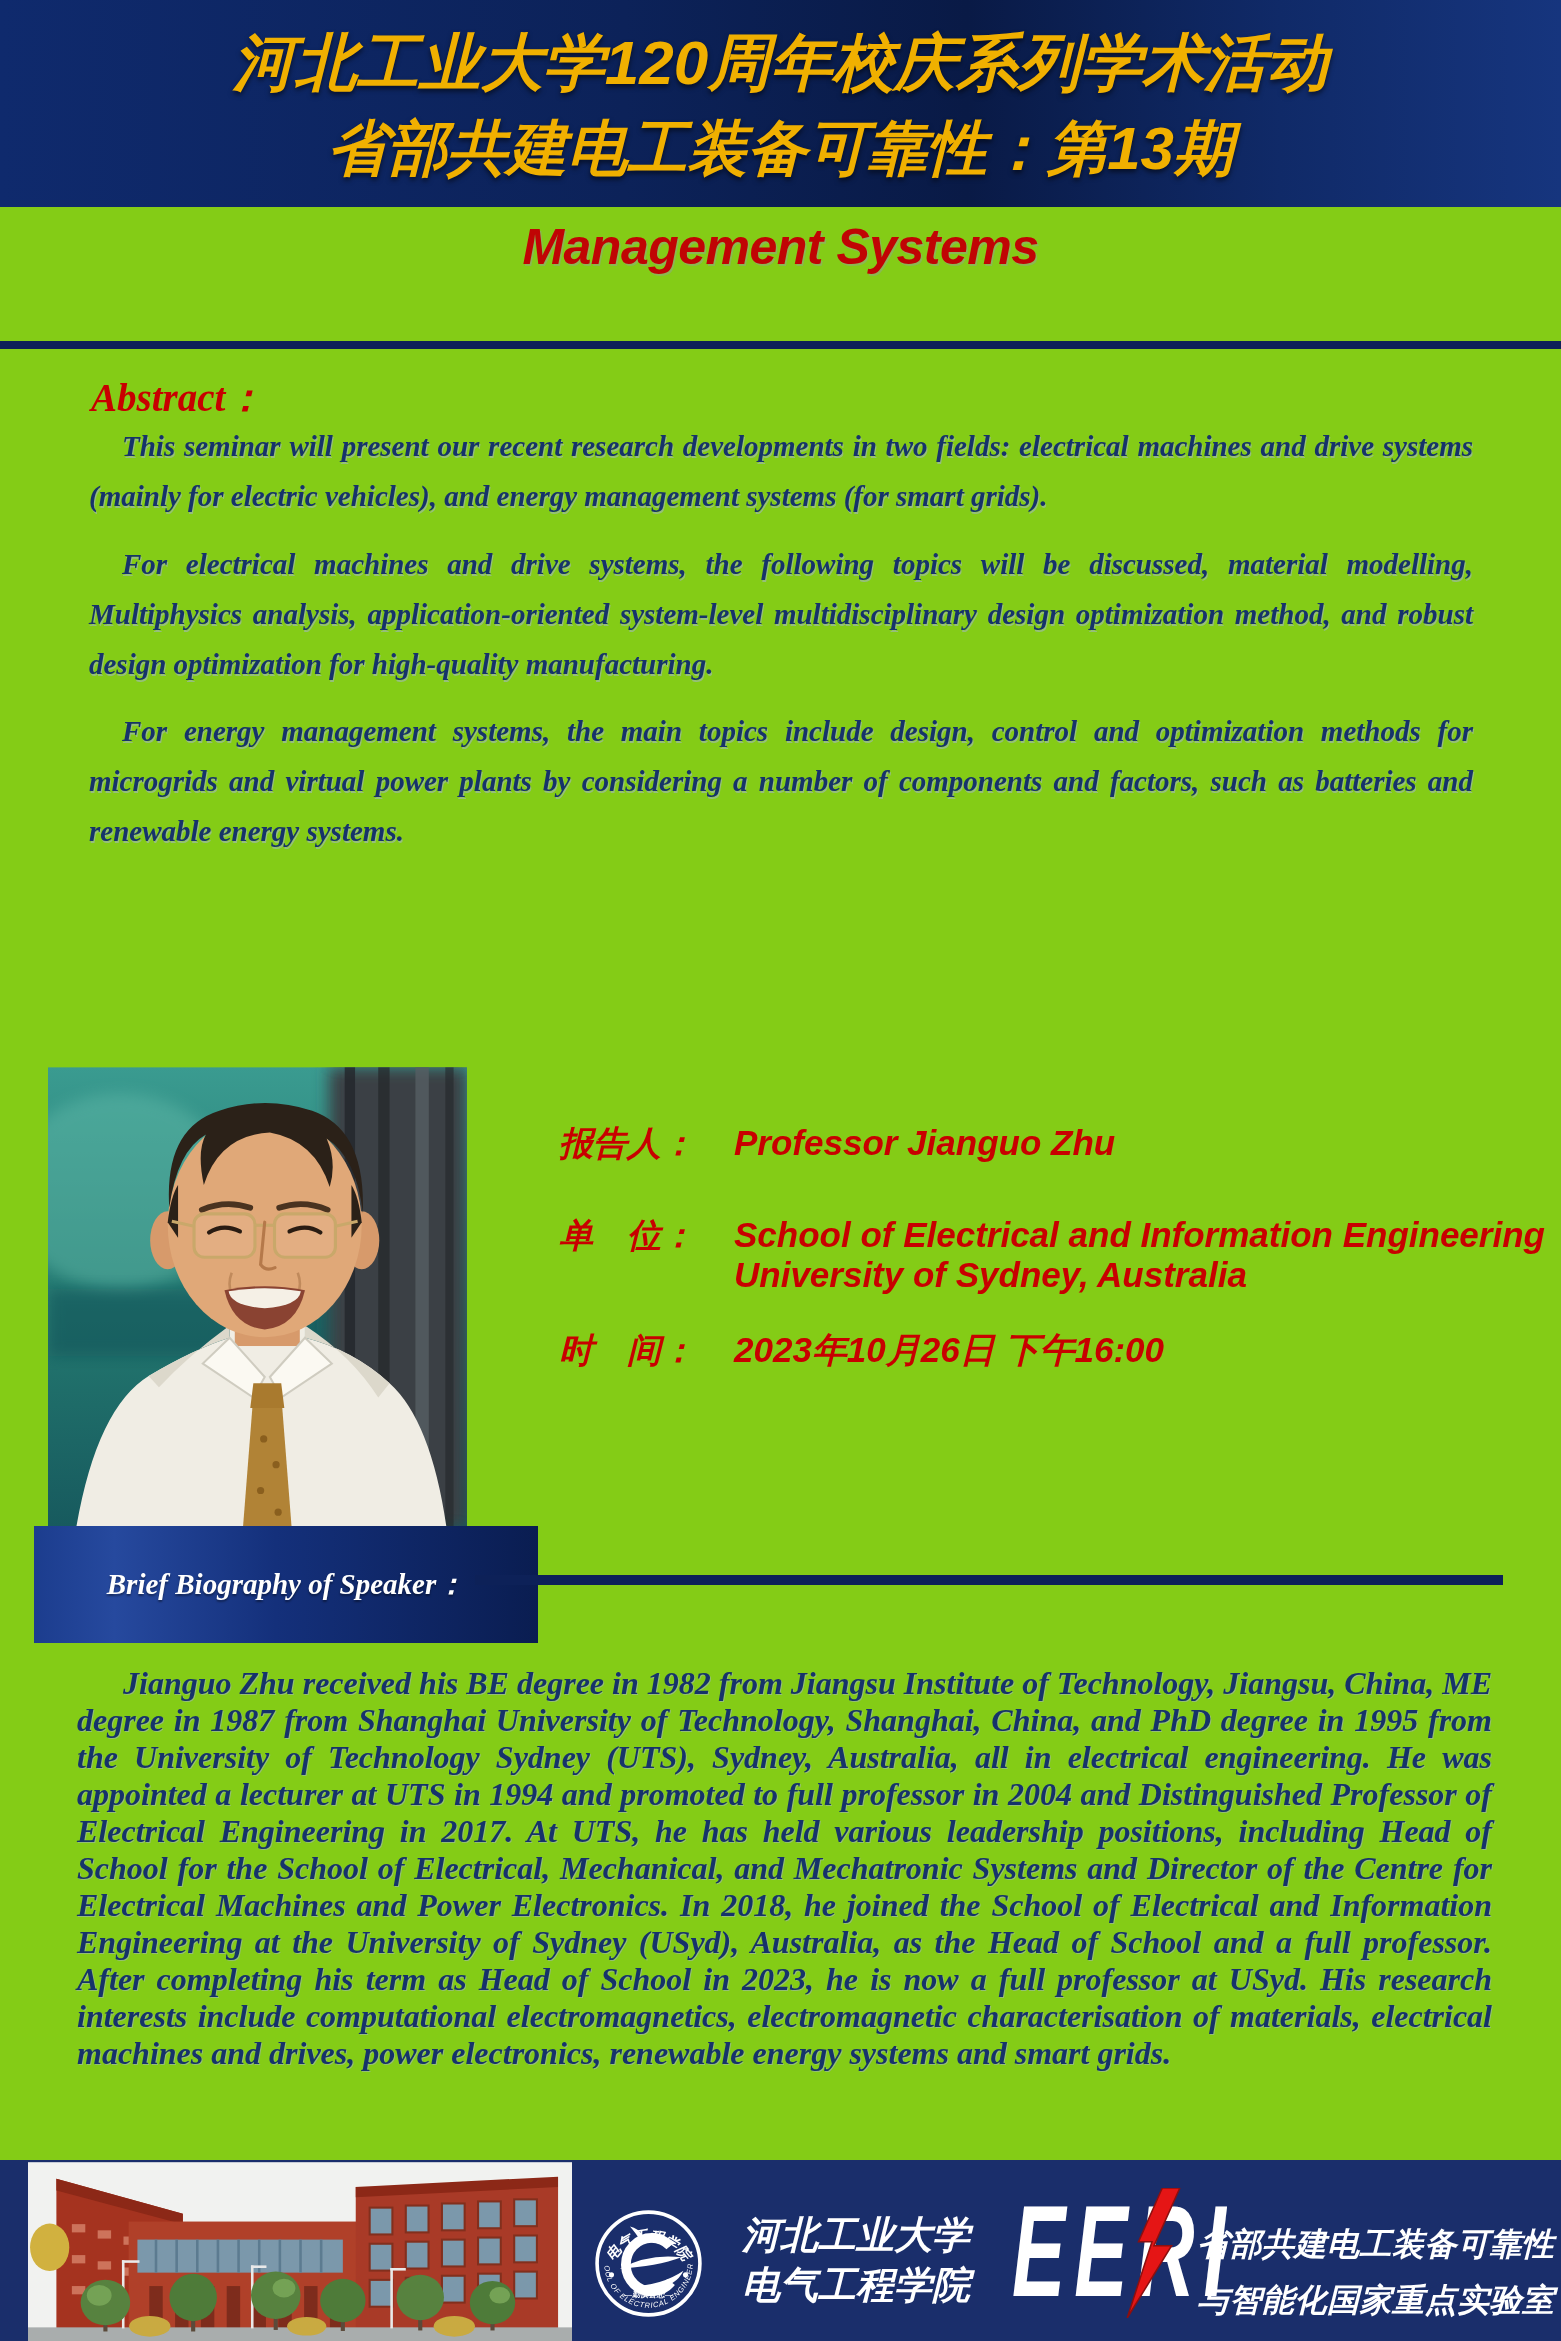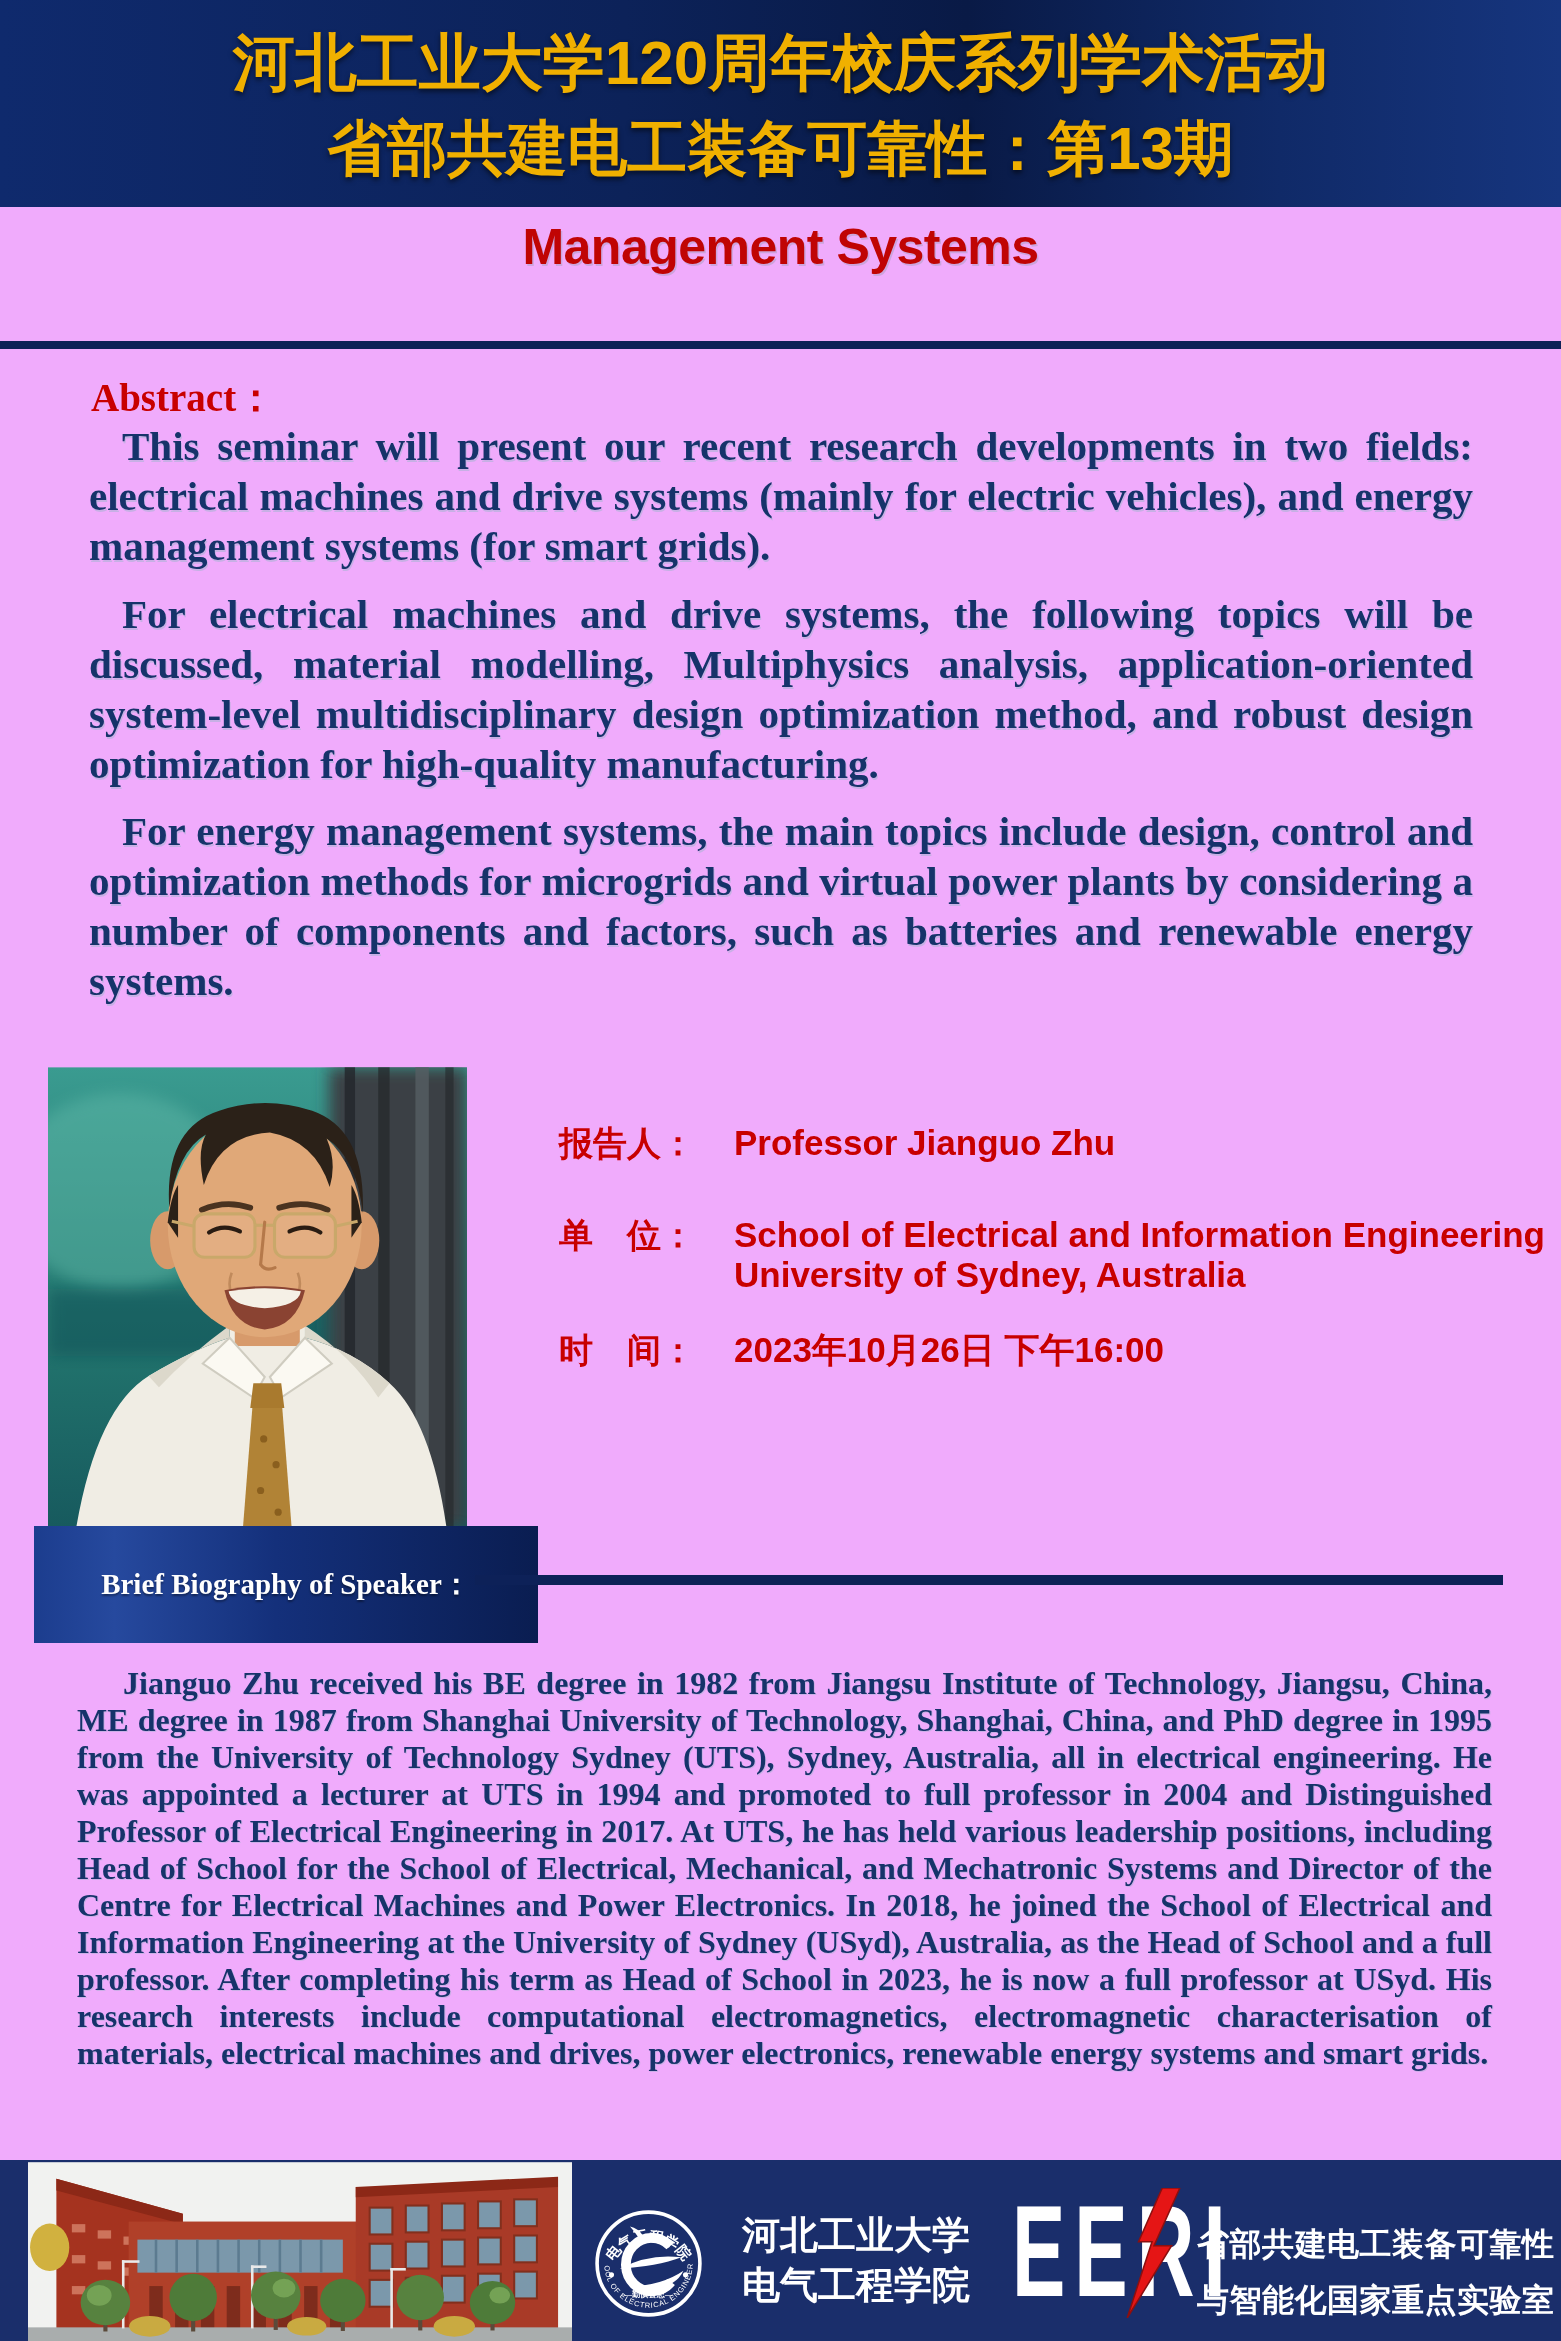--- a/index.html
+++ b/index.html
@@ -1,17 +1,17 @@
 <!DOCTYPE html>
 <html style="font-size:8.3px"><head>
 <meta charset="utf-8">
 <style>
   html,body{margin:0;padding:0;background:#9aa4b8;}
-  .page{position:relative;width:1561px;height:2342px;background:#f0abfc;overflow:hidden;
-        font-family:"Liberation Serif",serif;}
+  .page{position:relative;width:1561px;height:2342px;background:#84cc16;overflow:hidden;
+        font-family:"Liberation Serif",serif;font-style:italic;}
 
   
   .hdr{position:absolute;top:0;left:0;width:1561px;height:207px;
        background:linear-gradient(90deg,#0f2a6d 0%,#0c2259 40%,#091a46 62%,#102a68 82%,#16357e 100%);}
   .hdr-line{position:absolute;left:0;width:100%;text-align:center;
        font-family:"Liberation Sans",sans-serif;font-weight:bold;color:#f0b000;
        text-shadow:0 3.1px 5.2px rgba(0,0,0,.55);white-space:nowrap;}
   .hdr-l1{top:20.7px;font-size:62px;}
   .hdr-l2{top:109px;font-size:60px;}
 
@@ -19,21 +19,21 @@
   .ttl{position:absolute;top:217px;left:0;width:100%;text-align:center;
        font-family:"Liberation Sans",sans-serif;font-weight:bold;color:#c00404;
        font-size:50px;line-height:60px;letter-spacing:-0.5px;
        text-shadow:1.5px 2.1px 0 rgba(150,155,175,.4);}
   .rule1{position:absolute;top:341px;left:0;width:1561px;height:8.3px;background:#0d2158;}
 
   
   .abs-label{position:absolute;top:371px;left:91px;font-size:39px;font-weight:bold;
        color:#c80000;font-family:"Liberation Serif",serif;}
   .abs-body{position:absolute;top:421px;left:89px;width:1384px;}
-  .abs-body p{margin:0 0 17.6px 0;font-size:41px;line-height:50px;font-weight:bold;color:#16336a;
+  .abs-body p{margin:0 0 17.6px 0;font-size:29px;line-height:50px;font-weight:bold;color:#16336a;
        text-align:justify;text-indent:33px;text-shadow:1px 1.5px 0 rgba(165,180,210,.55);}
 
   
   .photo{position:absolute;left:48px;top:1067px;width:419px;height:460px;overflow:hidden;}
   .photo svg{display:block;}
 
   
   .info-row{position:absolute;left:559px;display:flex;color:#c80000;font-weight:bold;
        font-family:"Liberation Sans",sans-serif;font-size:34px;line-height:40px;gap:32px;}
   .info-label{flex:0 0 143px;white-space:nowrap;}

